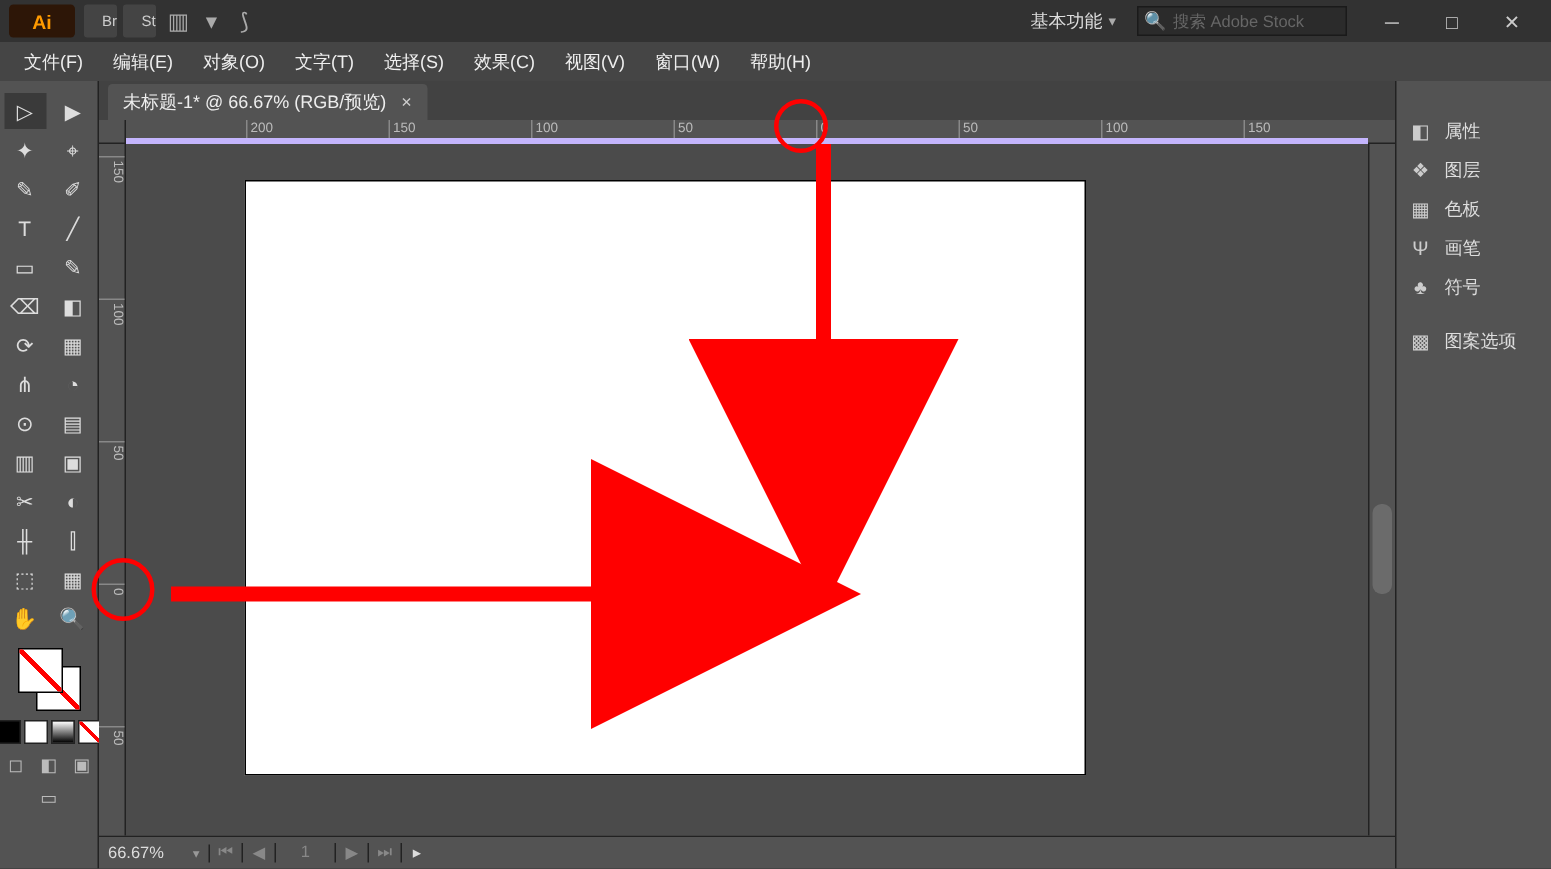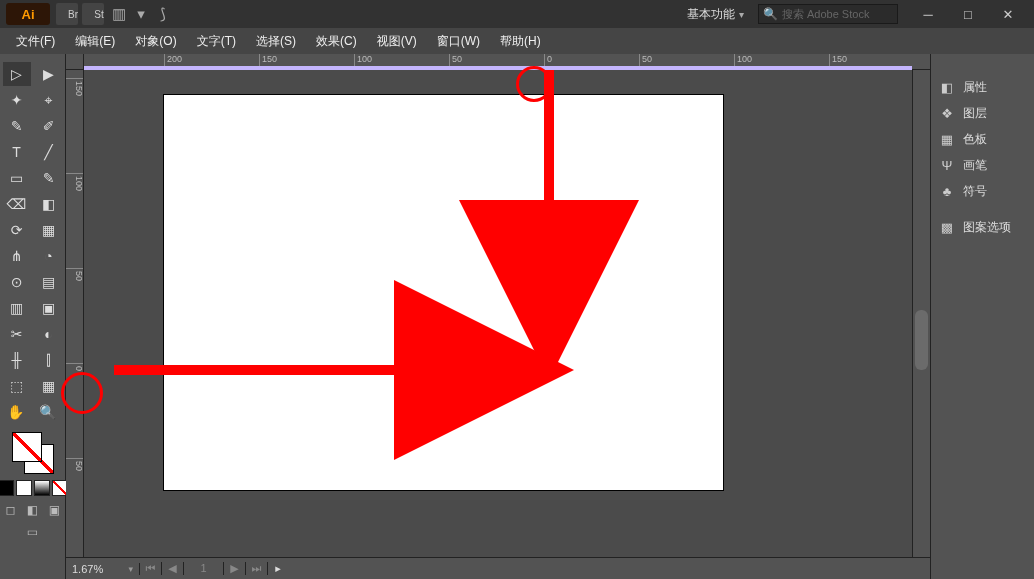--- a/index.html
+++ b/index.html
@@ -159,20 +159,26 @@
       <div>◻</div>
       <div>◧</div>
       <div>▣</div>
     </div>
     <div class="moderow">
       <div>▭</div>
     </div>
   </div>
 
   <div class="docarea">
+    <div class="tabbar">
+      <div class="doctab">
+        <span>未标题-1* @ 66.67% (RGB/预览)</span>
+        <span class="x">×</span>
+      </div>
+    </div>
     <div style="display:flex;">
       <div style="width:18px;height:16px;background:#535353;border-right:1px solid #222;border-bottom:1px solid #222;"></div>
       <div class="ruler-h" id="rulerH" style="flex:1;margin:0;">
           <div class="tick" style="left: 80px;">200</div>
           <div class="tick" style="left: 175px;">150</div>
           <div class="tick" style="left: 270px;">100</div>
           <div class="tick" style="left: 365px;">50</div>
           <div class="tick" style="left: 460px;">0</div>
           <div class="tick" style="left: 555px;">50</div>
           <div class="tick" style="left: 650px;">100</div>
@@ -200,21 +206,21 @@
           <line x1="465" y1="0" x2="465" y2="270" stroke="#ff0000" stroke-width="10" marker-end="url(#ah)"></line>
           <line x1="30" y1="300" x2="450" y2="300" stroke="#ff0000" stroke-width="10" marker-end="url(#ah)"></line>
         </svg>
       </div>
       <div class="vscroll">
         <div class="thumb"></div>
       </div>
     </div>
     <div class="status">
       <div class="zoom">
-        <span>1.67%</span>
+        <span>66.67%</span>
         <span class="chev2">▾</span>
       </div>
       <div class="nav">
         <div>⏮</div>
         <div>◀</div>
         <div style="width:40px;">1</div>
         <div>▶</div>
         <div>⏭</div>
       </div>
       <div style="width:20px;text-align:center;">▸</div>

